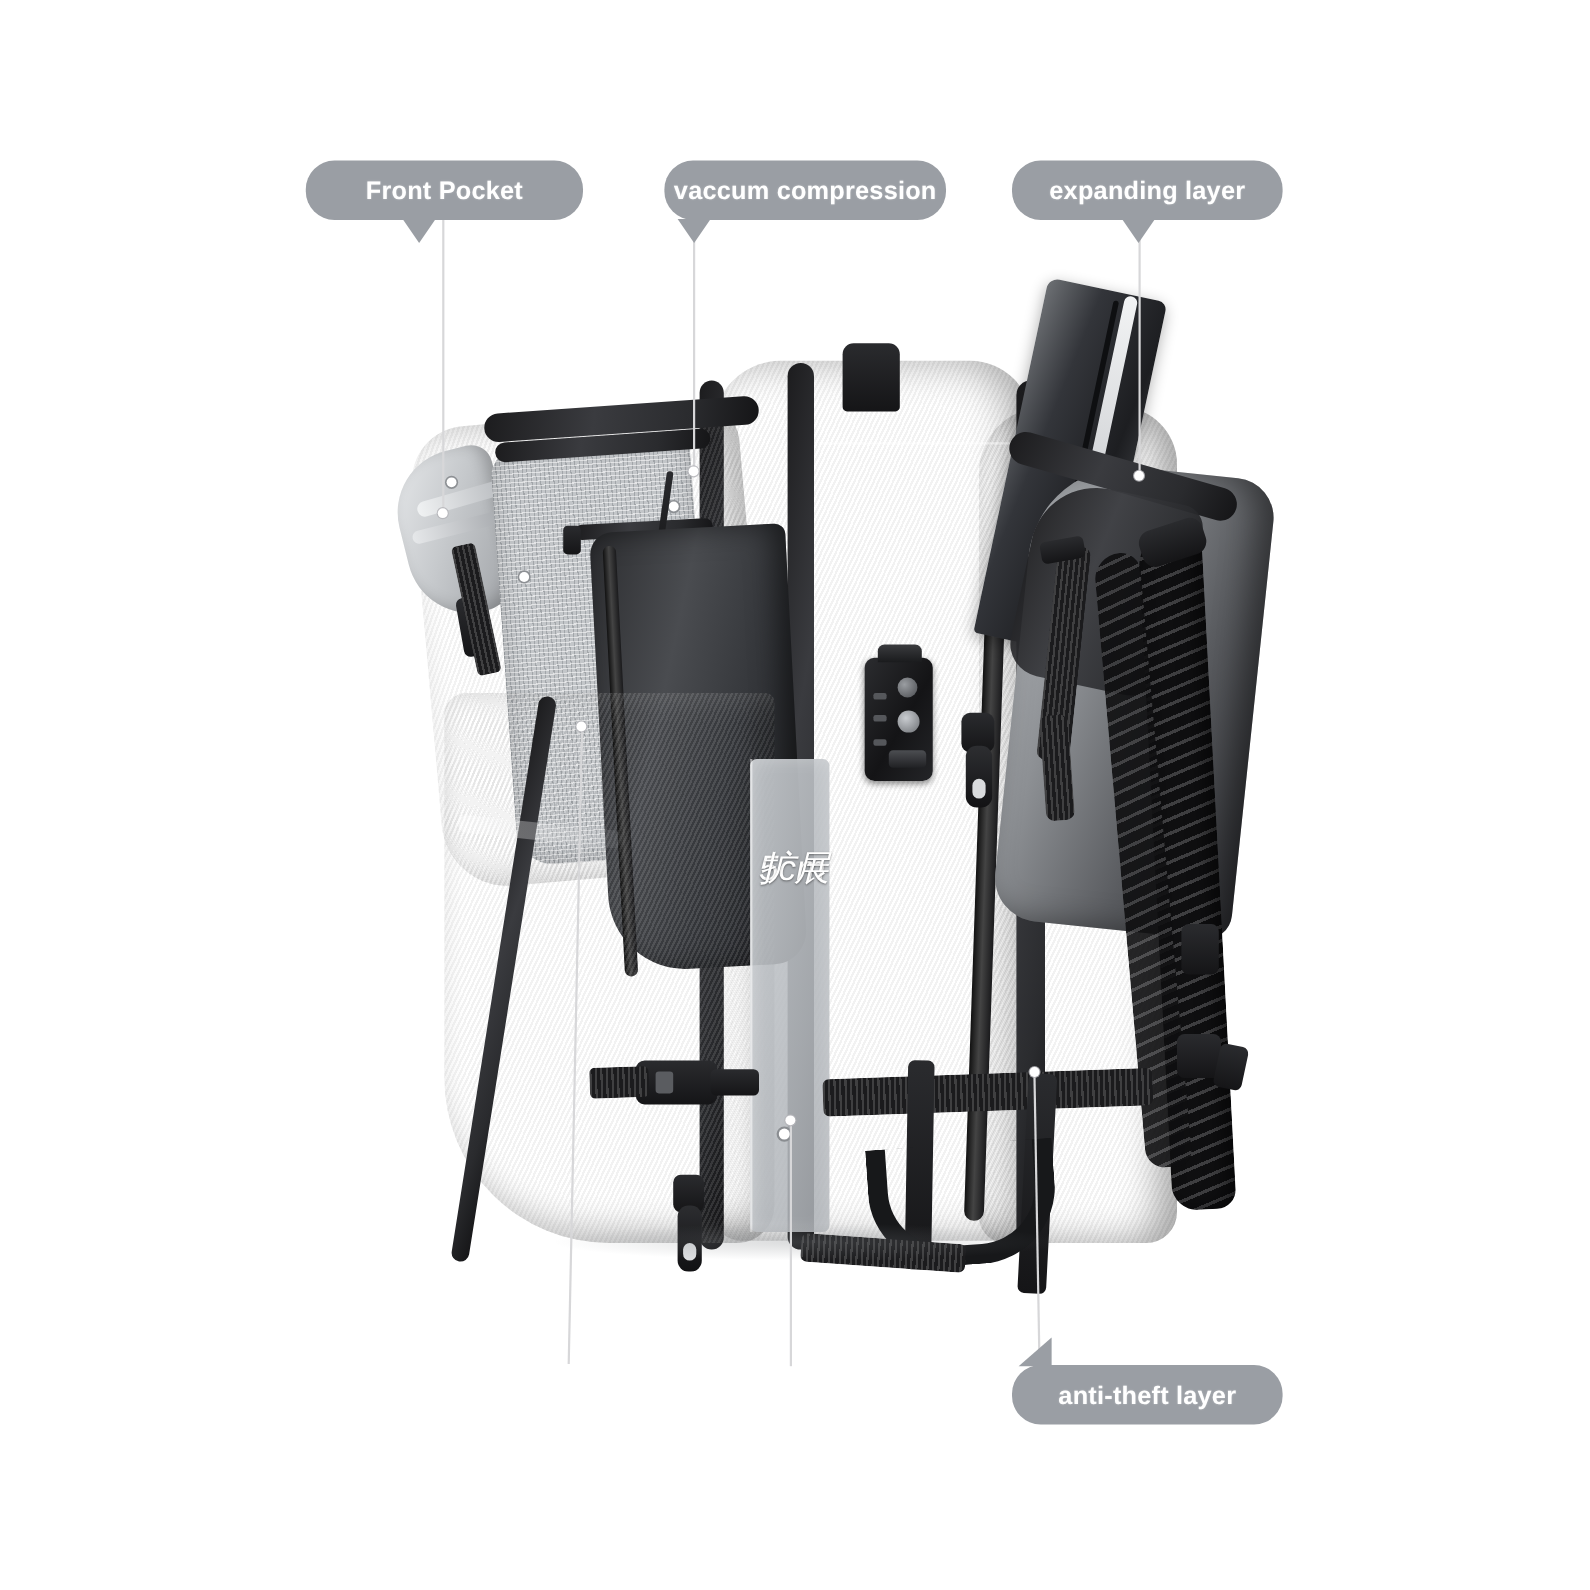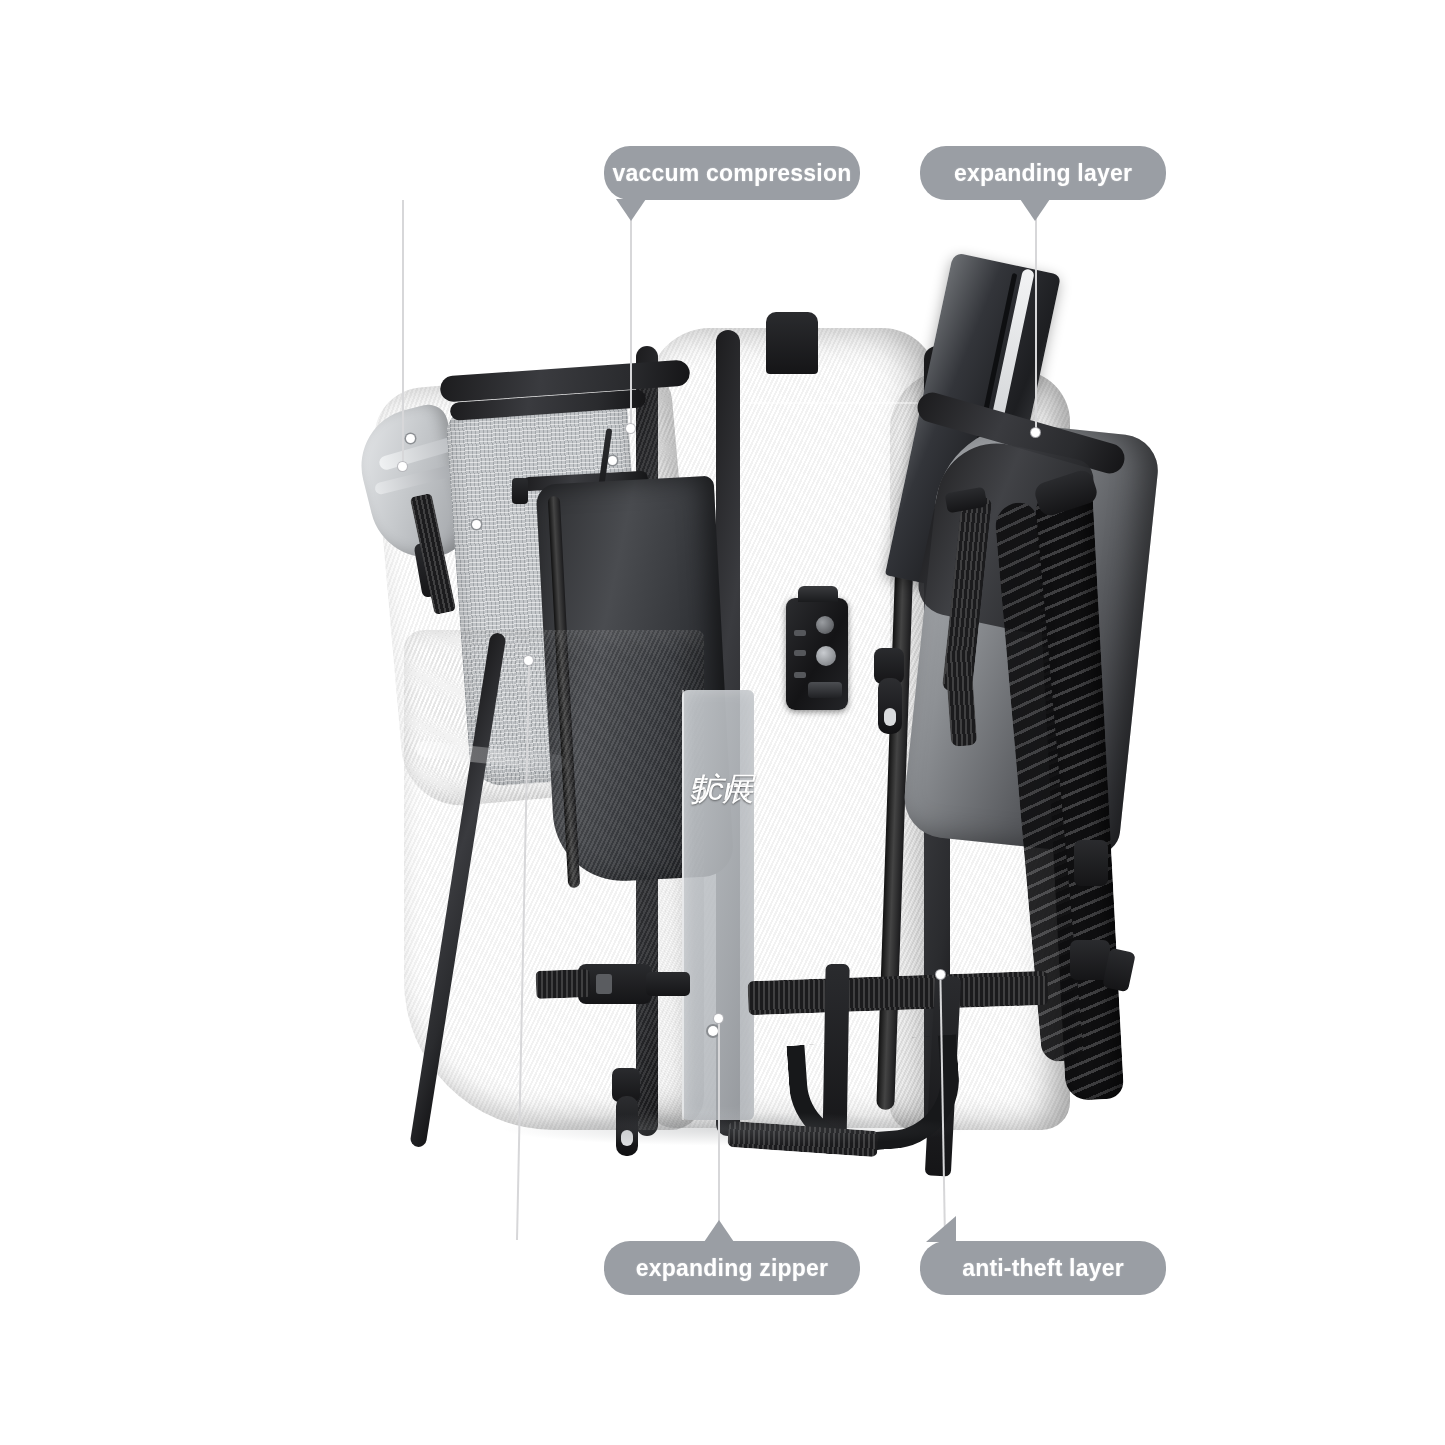--- a/index.html
+++ b/index.html
@@ -240,35 +240,35 @@
 
   <div class="leader" style="left:516px;top:660px;width:2px;height:580px;transform:rotate(1.2deg);transform-origin:bottom;"></div>
   <div class="dot" style="left:524px;top:656px;"></div>
 
   <div class="leader" style="left:718px;top:1020px;width:2px;height:222px;"></div>
   <div class="dot" style="left:714px;top:1014px;"></div>
 
   <div class="leader" style="left:944px;top:976px;width:2px;height:264px;transform:rotate(-1deg);transform-origin:bottom;"></div>
   <div class="dot" style="left:936px;top:970px;"></div>
 
+  <div class="callout" style="left:278px;top:146px;width:252px;height:54px;">
+    <span style="font-size:23px;">Front Pocket</span>
+    <div class="tail down" style="left:88px;top:53px;"></div>
+  </div>
 
   <div class="callout" style="left:604px;top:146px;width:256px;height:54px;">
     <span style="font-size:23px;">vaccum compression</span>
     <div class="tail down" style="left:12px;top:53px;"></div>
   </div>
 
   <div class="callout" style="left:920px;top:146px;width:246px;height:54px;">
     <span style="font-size:23px;">expanding layer</span>
     <div class="tail down" style="left:100px;top:53px;"></div>
   </div>
 
 
-  <div class="callout" style="left:604px;top:1241px;width:256px;height:54px;">
-    <span style="font-size:23px;">expanding zipper</span>
-    <div class="tail up" style="left:100px;top:-21px;"></div>
-  </div>
 
   <div class="callout" style="left:920px;top:1241px;width:246px;height:54px;">
     <span style="font-size:23px;">anti-theft layer</span>
     <div class="tail ur" style="left:6px;top:-25px;"></div>
   </div>
 
 </div>
 
 </body></html>

